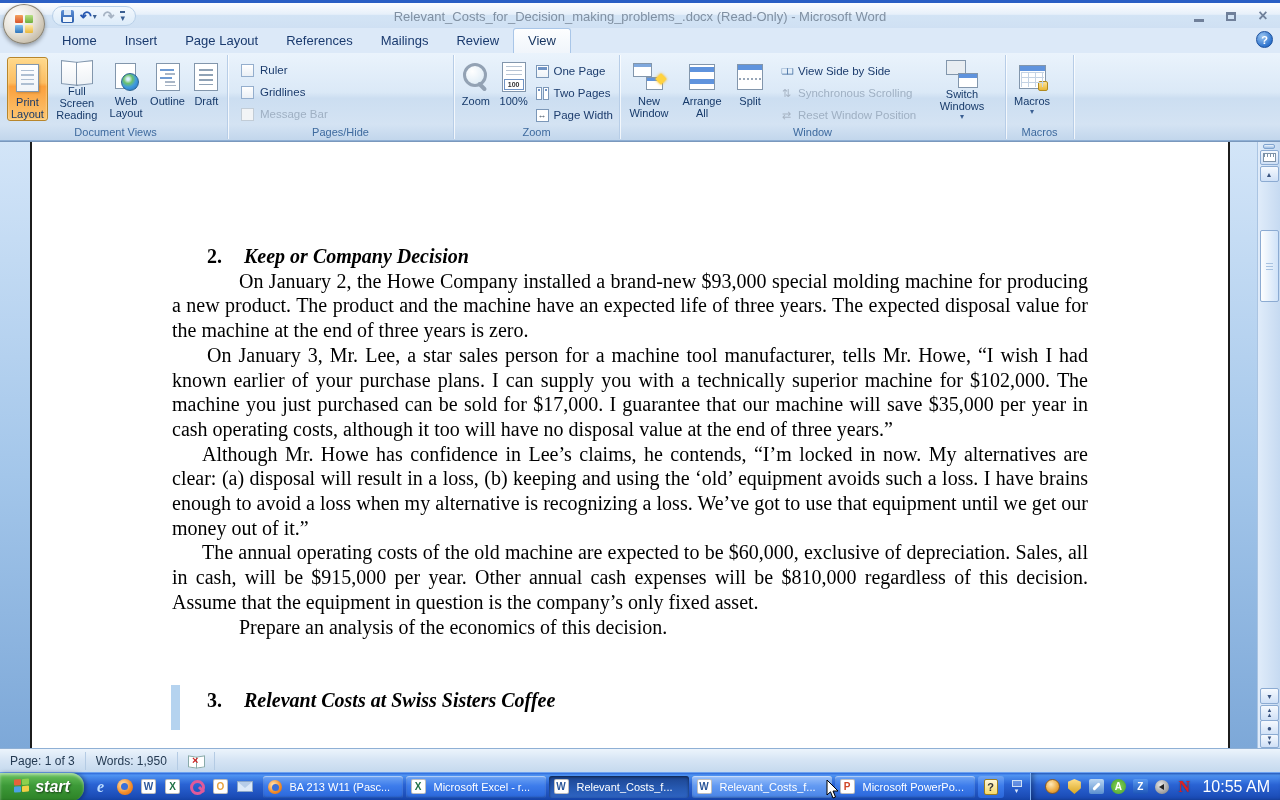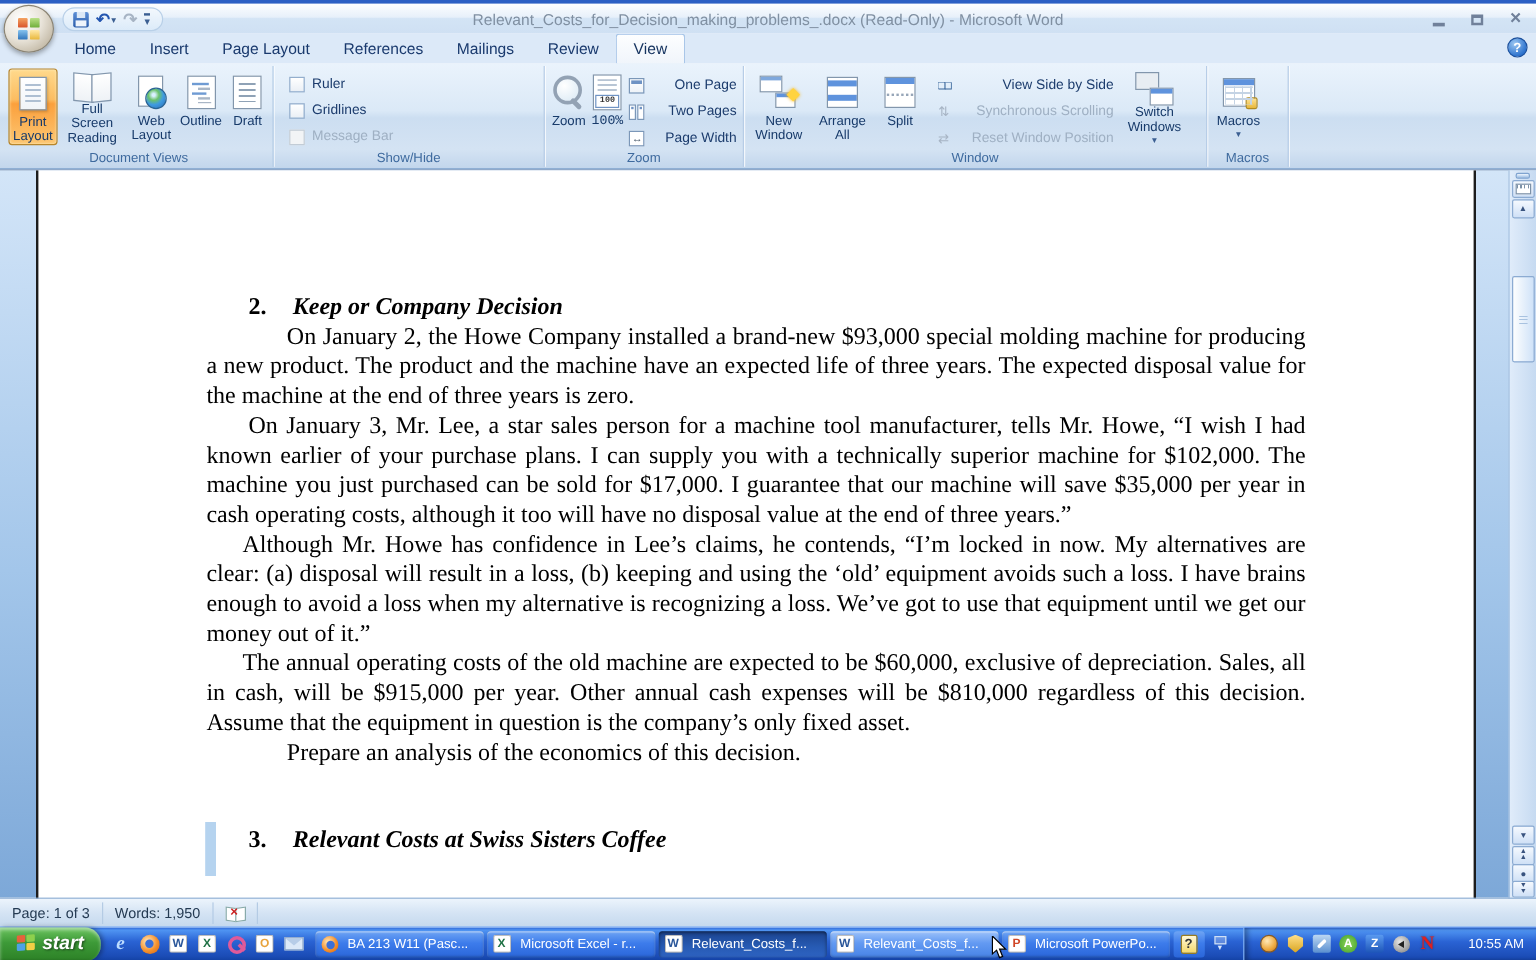--- a/index.html
+++ b/index.html
@@ -55,22 +55,22 @@
     border-bottom:1px solid #8fafd4; display:flex; align-items:flex-start; padding:2px 0 0 4px; }
   .rgroup { position:relative; height:84px; padding:2px 3px 15px; display:flex; align-items:flex-start;
     border-right:1px solid #b7cde7; box-shadow:1px 0 0 rgba(255,255,255,.75); }
   .rgroup-label { position:absolute; bottom:1px; left:0; right:0; text-align:center; font-size:11px; color:#3e6a9e; }
   .bigbtn { display:flex; flex-direction:column; align-items:center; padding:2px 2px 0; border-radius:3px;
     font-size:11px; line-height:12px; color:#173a6a; text-align:center; cursor:pointer; height:64px; }
   .bigbtn .bicon { height:36px; display:flex; align-items:center; justify-content:center; }
   .bigbtn.selected { background:linear-gradient(#ffd98c,#fcbd61 40%,#fba03c 46%,#fcc672);
     border:1px solid #b8862c; box-shadow:inset 0 0 2px #fff3c9; }
   .smallcol { display:flex; flex-direction:column; justify-content:flex-start; padding-top:3px; }
-  .smallbtn { display:flex; align-items:center; gap:17px; height:22px; font-size:11.5px; color:#1c3c6d;
-    padding:0 3px; cursor:pointer; white-space:nowrap;justify-content:space-between; }
+  .smallbtn { display:flex; align-items:center; gap:5px; height:22px; font-size:11.5px; color:#1c3c6d;
+    padding:0 3px; cursor:pointer; white-space:nowrap; }
   .smallbtn.disabled { color:#9fb0c3; cursor:default; }
   .cb-item { display:flex; align-items:center; gap:6px; height:22px; font-size:11.5px; color:#1c3c6d; cursor:pointer; white-space:nowrap; }
   .cb-item.disabled { color:#9fb0c3; cursor:default; }
   .cb { width:13px; height:13px; background:linear-gradient(#fff,#eaeff5); border:1px solid #94aecd; flex:none; }
   .cb-item.disabled .cb { background:#f2f4f6; border-color:#c2ccd6; }
   .ddarrow { font-size:8px; color:#3b5f92; line-height:9px; }
 
   
   .ic-page { width:23px; height:28px; background:linear-gradient(#ffffff,#f0f4f8); border:1px solid #8296ac;
     box-shadow:1px 1px 2px rgba(0,0,0,.18); position:relative; }
@@ -256,21 +256,21 @@
   .tri { width:16px; height:16px; display:flex; align-items:center; justify-content:center; cursor:pointer; flex:none; }
   .tri-face { width:15px; height:15px; border-radius:50%; background:radial-gradient(circle at 38% 32%, #ffe9b8, #eda83c 60%, #b8742a); border:1px solid #8a5a20; }
   .tri-shield { width:13px; height:15px; background:linear-gradient(#ffe08a,#d9a520); clip-path:polygon(50% 0,100% 18%,100% 62%,50% 100%,0 62%,0 18%); }
   .tri-wrench { width:15px; height:15px; border-radius:2px; background:linear-gradient(#bcd7f2,#5a8fd0); position:relative; }
   .tri-wrench::after { content:""; position:absolute; left:3px; top:6px; width:9px; height:3px; background:#fff; transform:rotate(-45deg); border-radius:2px; }
   .tri-a { width:15px; height:15px; border-radius:50%; background:radial-gradient(#8fd65a,#3f9e2a); color:#fff; font-size:10px; font-weight:bold; display:flex; align-items:center; justify-content:center; }
   .tri-z { width:15px; height:15px; border-radius:2px; background:linear-gradient(#5a9af0,#1d55b8); color:#fff; font-size:10px; font-weight:bold; display:flex; align-items:center; justify-content:center; }
   .tri-spk { width:14px; height:14px; border-radius:50%; background:radial-gradient(circle at 40% 35%, #e8e8e8, #7a7a7a); position:relative; }
   .tri-spk::after { content:""; position:absolute; left:4px; top:4px; border-top:3px solid transparent; border-bottom:3px solid transparent; border-right:5px solid #222; }
   .tri-n { color:#e02020; font-family:"Liberation Serif",serif; font-weight:bold; font-size:16px; text-shadow:0 0 2px rgba(0,0,0,.4); }
-  .clock { color:#fff; font-size:11px; margin-left:20px; white-space:nowrap; }
+  .clock { color:#fff; font-size:16px; margin-left:4px; white-space:nowrap; }
 
   
   .cursor { position:absolute; left:826px; top:780px; z-index:99; pointer-events:none; }
 </style>
 </head>
 <body>
 
 <div class="screen">
 
   <div class="titlebar">
@@ -369,31 +369,31 @@
           </label>
         <label class="cb-item">
             <span class="cb"></span>
             <span>Gridlines</span>
           </label>
         <label class="cb-item disabled">
             <span class="cb"></span>
             <span>Message Bar</span>
           </label>
       </div>
-      <div class="rgroup-label">Show/Hide</div>
+      <div class="rgroup-label">Pages/Hide</div>
     </div>
 
     <div class="rgroup" style="width:166px;">
       <div class="bigbtn" style="width:44px;">
         <span class="bicon">
             <span class="ic-mag"></span>
           </span>
         <span>Zoom</span>
       </div>
-      <div class="bigbtn" style="width:44px;font-family:Liberation Mono, monospace;">
+      <div class="bigbtn" style="width:44px;">
         <span class="bicon">
             <span class="ic-100">
               <span class="badge">100</span>
             </span>
           </span>
         <span>100%</span>
       </div>
       <div class="smallcol">
         <div class="smallbtn">
             <span class="si si-page"></span>

